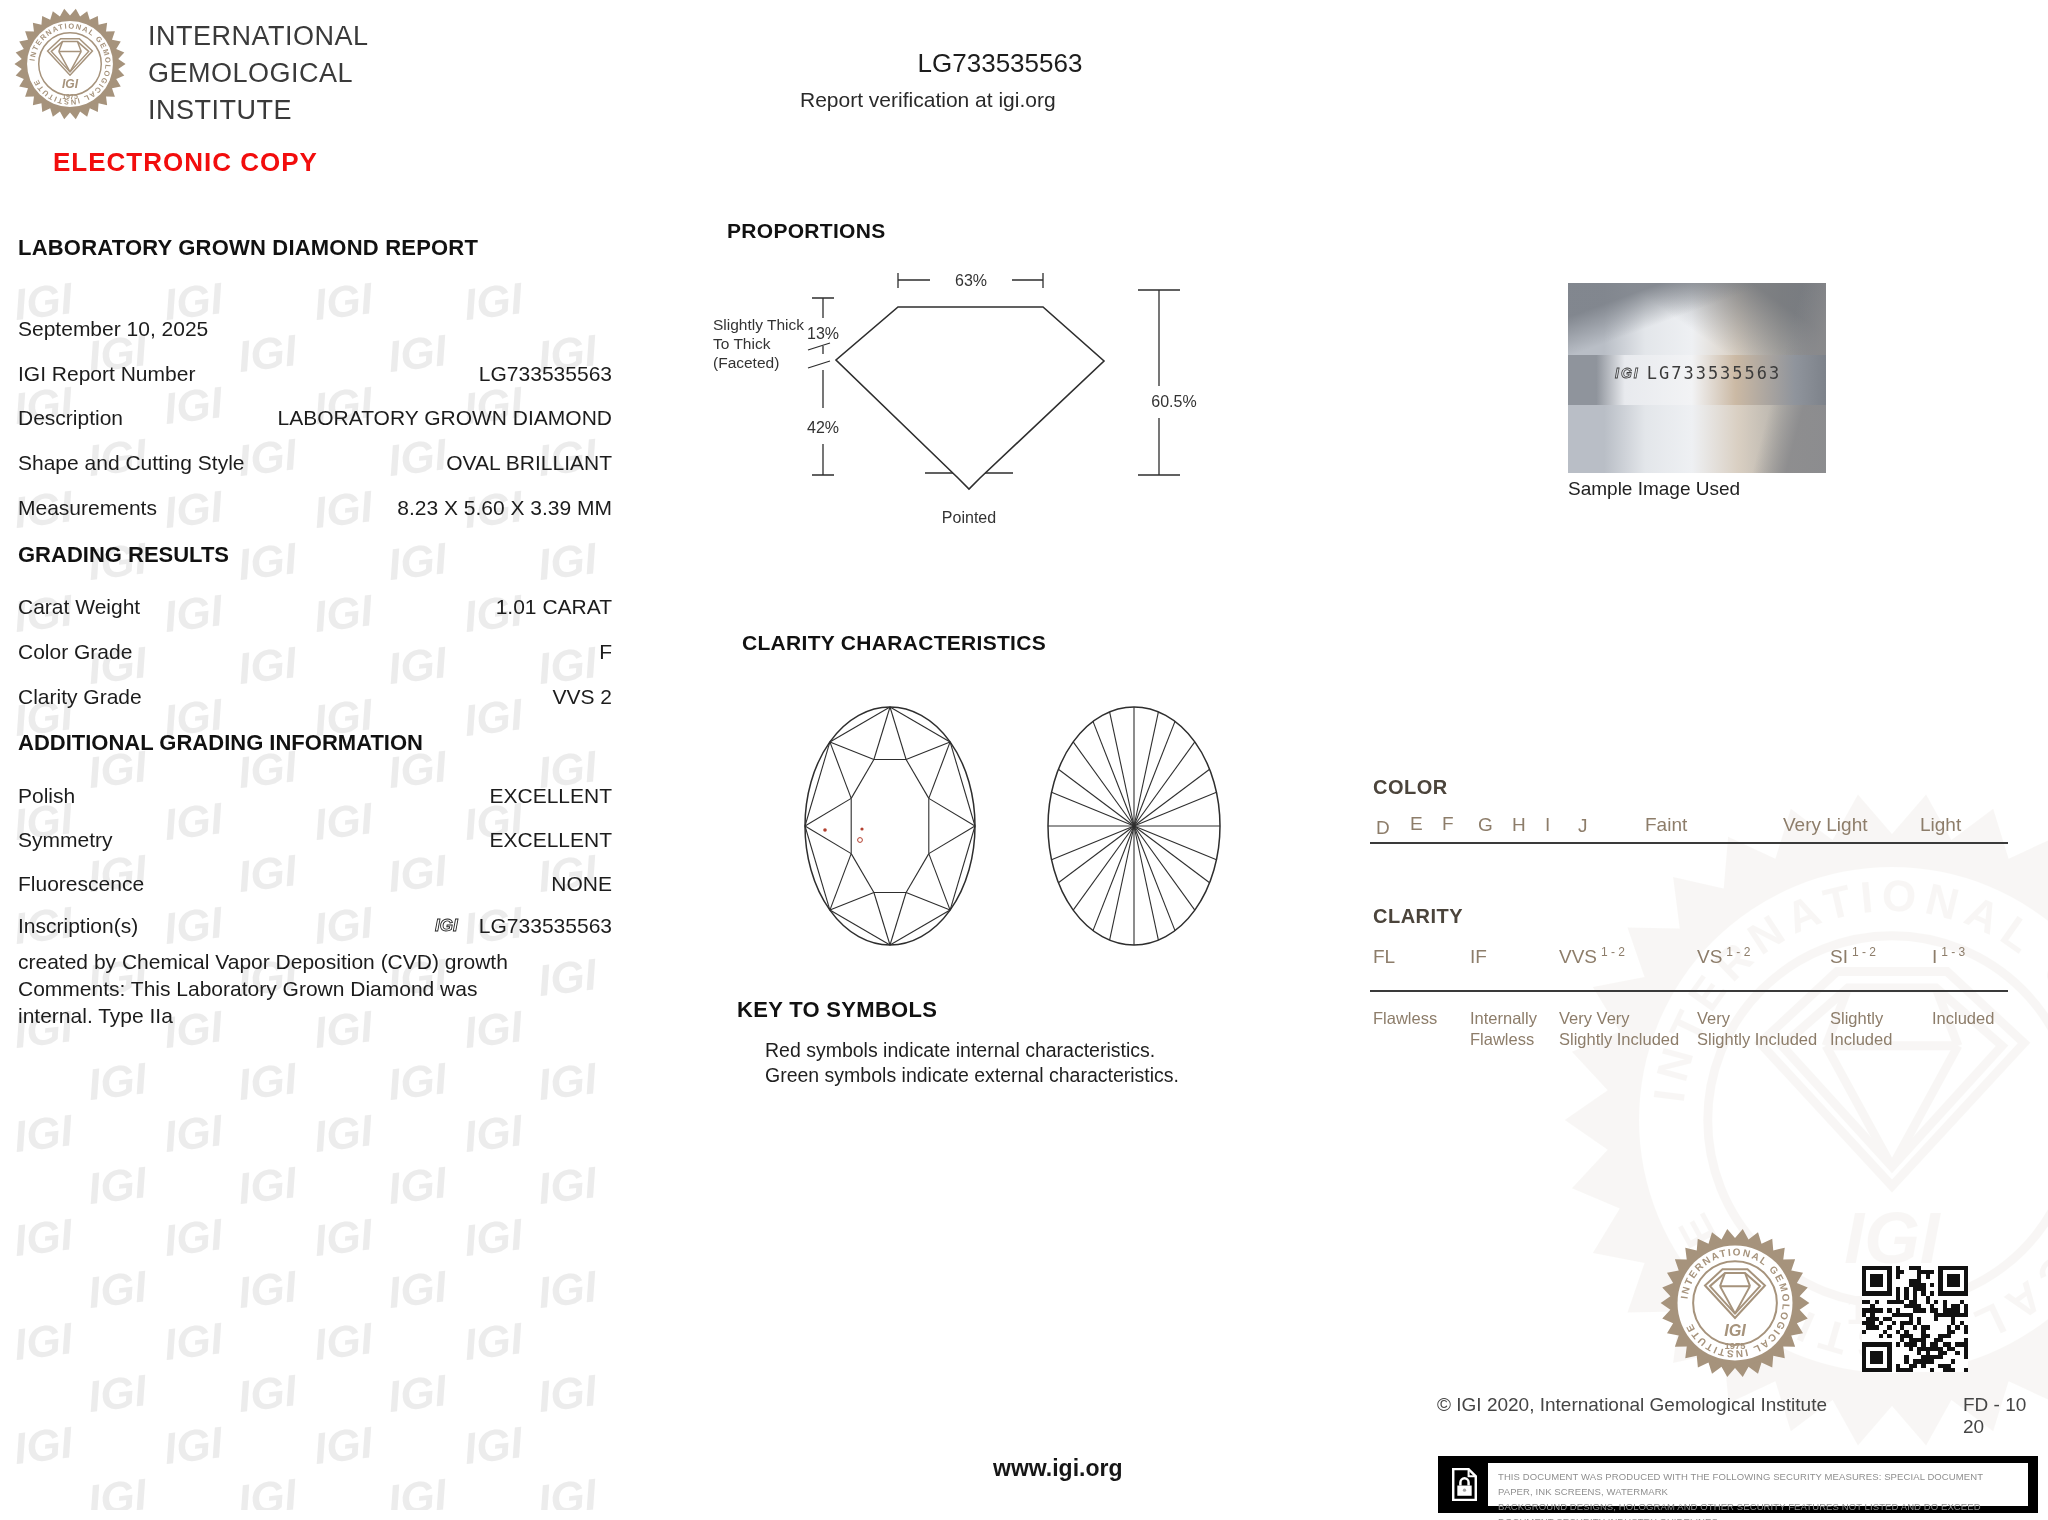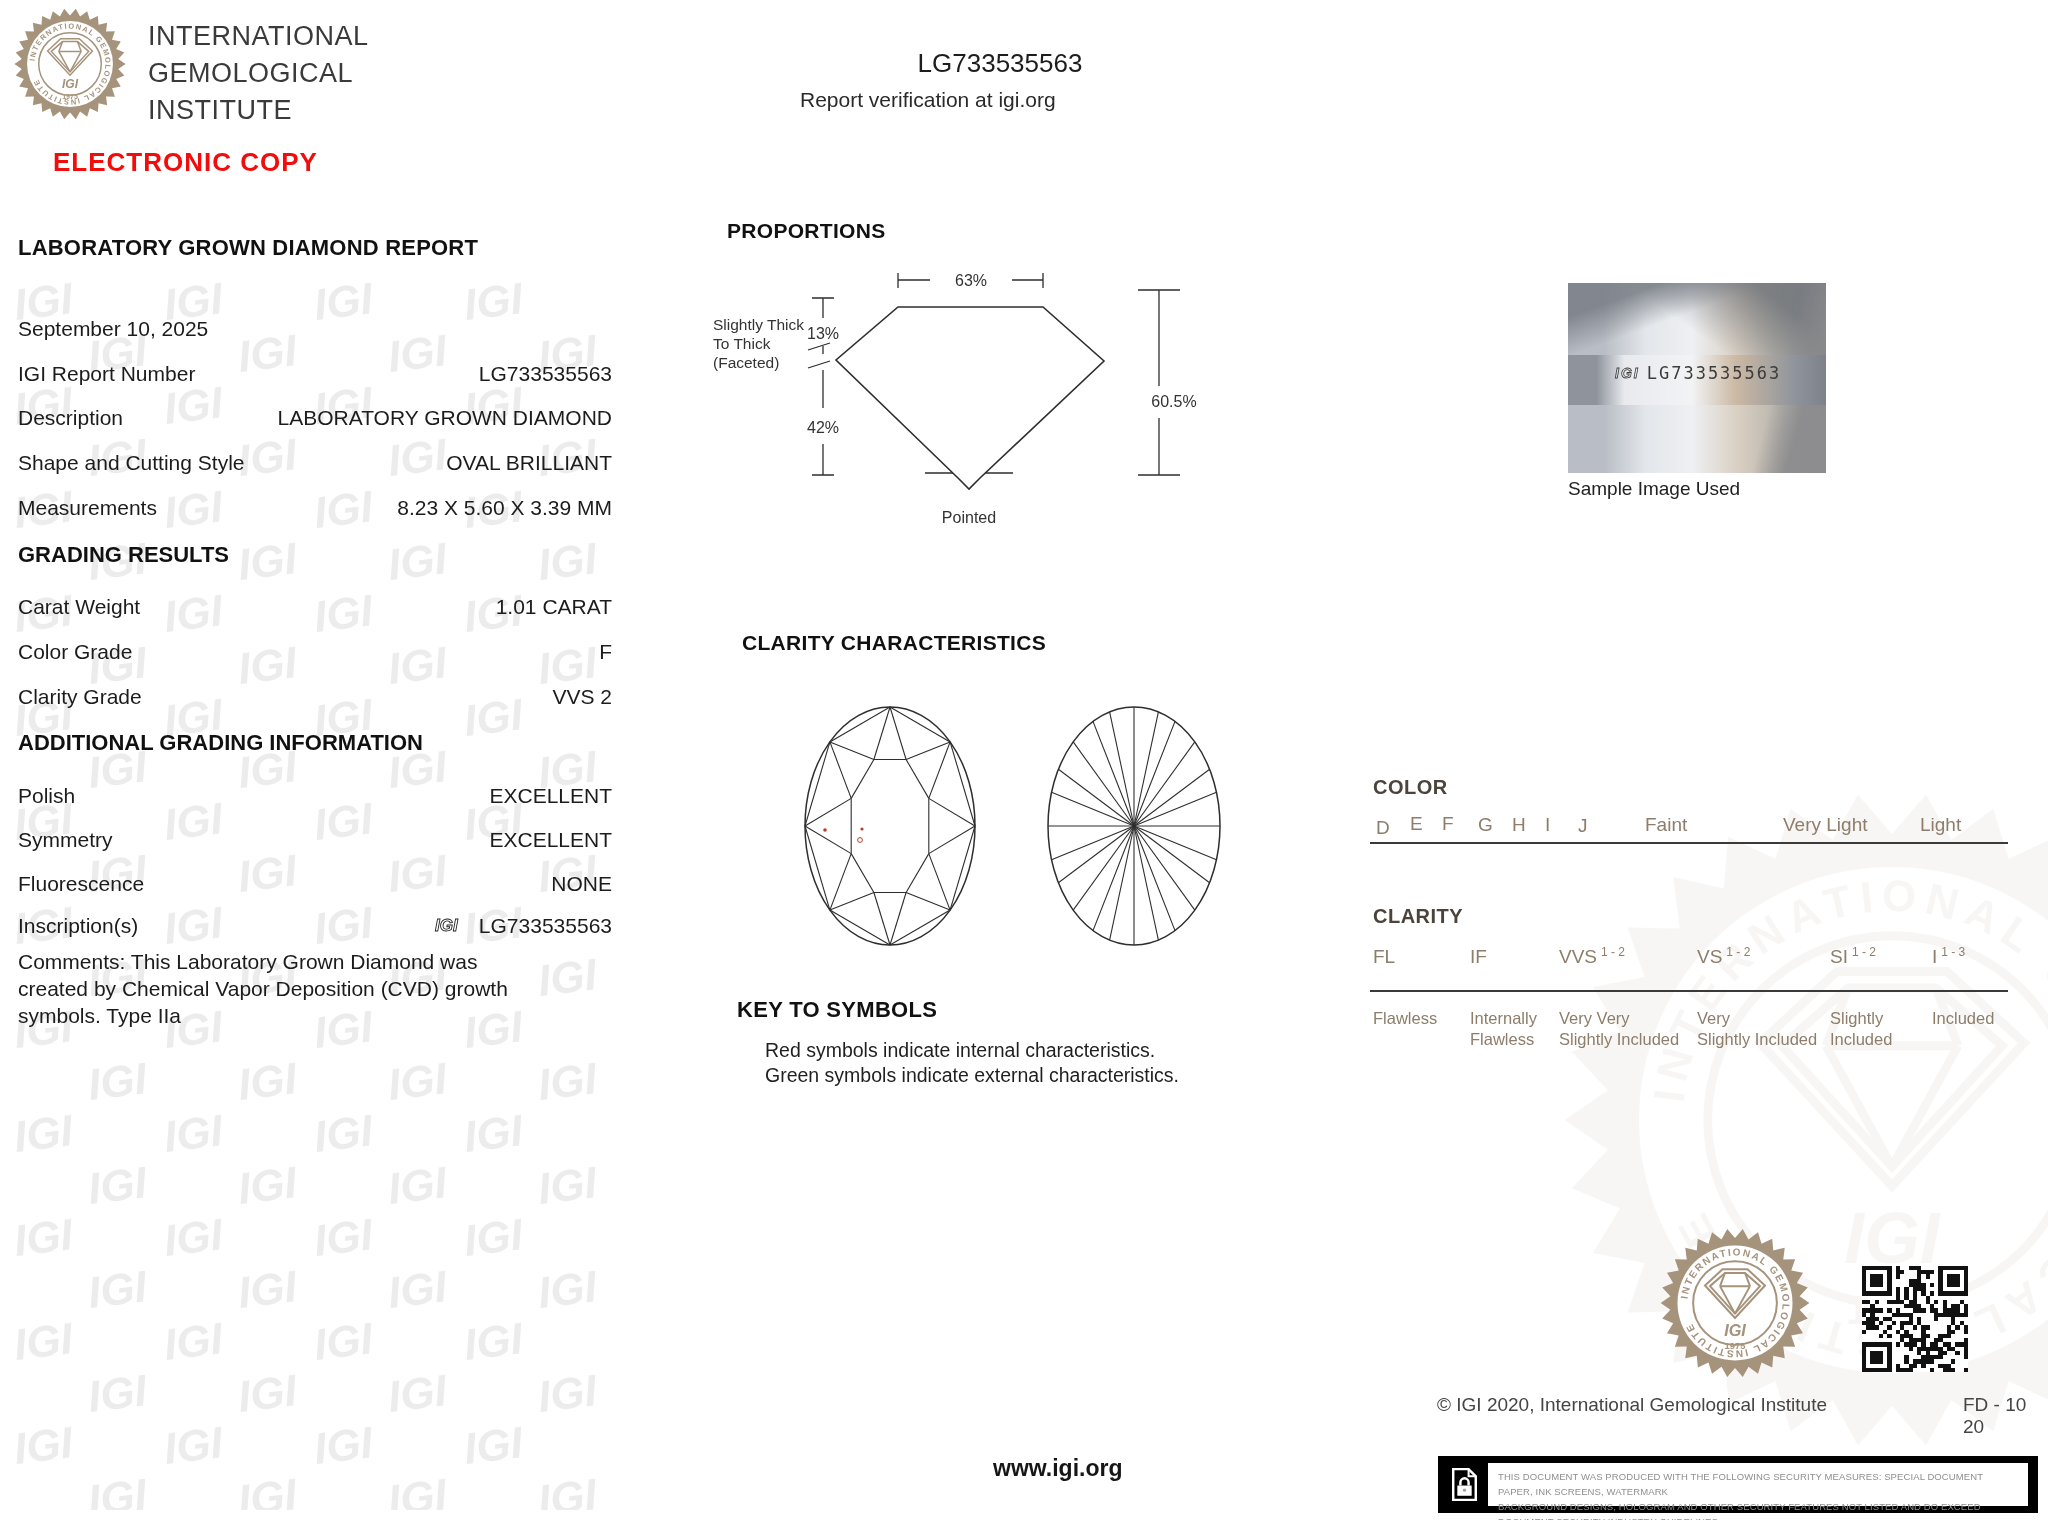--- a/index.html
+++ b/index.html
@@ -154,23 +154,23 @@
   <span class="lab">Fluorescence</span>
   <span class="val">NONE</span>
 </div>
 <div class="abs row" style="top:914px">
   <span class="lab">Inscription(s)</span>
   <span class="val"><svg class="igimark" width="42" height="22">
         <text x="4" y="17" font-size="17" font-style="italic" font-weight="bold" fill="none" stroke="#222" stroke-width="0.9">IGI</text>
       </svg><span>LG733535563</span></span>
 </div>
 <div class="abs comments" style="top:948px">
+  <div>created by Chemical Vapor Deposition (CVD) growth</div>
   <div>Comments: This Laboratory Grown Diamond was</div>
-  <div>created by Chemical Vapor Deposition (CVD) growth</div>
-  <div>symbols. Type IIa</div>
+  <div>internal. Type IIa</div>
 </div>
 
 <div class="abs h2c" style="left:727px;top:219px">PROPORTIONS</div>
 
 <svg class="abs diag" style="left:690px;top:260px" width="580" height="310" viewBox="0 0 580 310">
   <g stroke-width="1.6">
     <path d="M208,47 H353 L414,101 L290,218 L279,229 L268,218 L146,100 Z"></path>
   </g>
   <g stroke-width="1.3">
 

